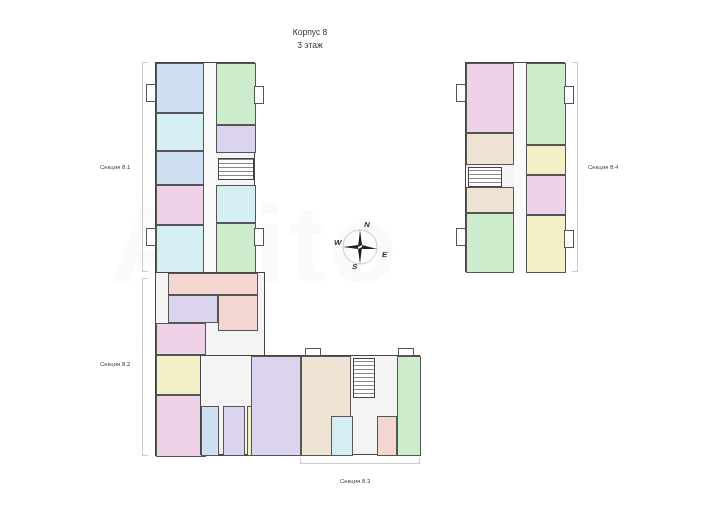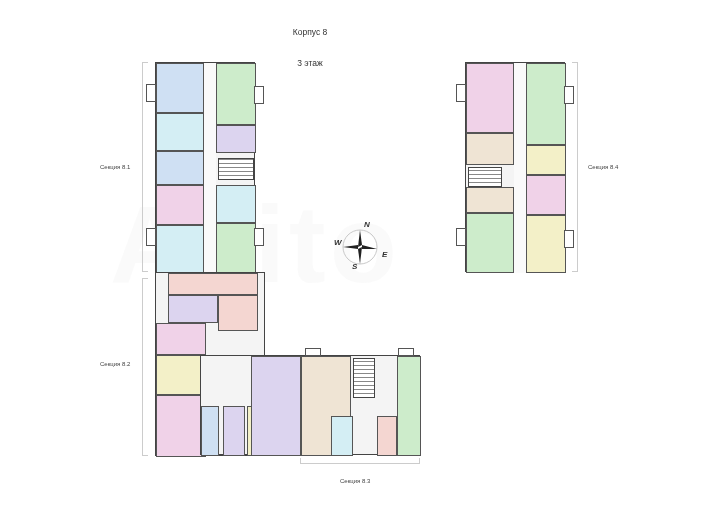--- a/index.html
+++ b/index.html
@@ -17,21 +17,21 @@
   .compass { position: absolute; }
   .watermark { position: absolute; font-size: 110px; font-weight: bold; color: rgba(220,220,220,0.15);
                left: 110px; top: 180px; letter-spacing: 4px; pointer-events: none; }
 </style>
 </head>
 <body>
 
 <div class="watermark">Avito</div>
 
 <div class="title" style="top:27px;">Корпус 8</div>
-<div class="title" style="top:58px;">3 этаж</div>
+<div class="title" style="top:40px;">3 этаж</div>
 
 <div class="bracket" style="left:142px;top:62px;width:6px;height:210px;border-right:none;"></div>
 <div class="sec-label" style="left:100px;top:164px;">Секция 8.1</div>
 
 <div class="bracket" style="left:142px;top:278px;width:6px;height:178px;border-right:none;"></div>
 <div class="sec-label" style="left:100px;top:361px;">Секция 8.2</div>
 
 <div class="bracket" style="left:300px;top:458px;width:120px;height:6px;border-top:none;"></div>
 <div class="sec-label" style="left:340px;top:478px;">Секция 8.3</div>
 

